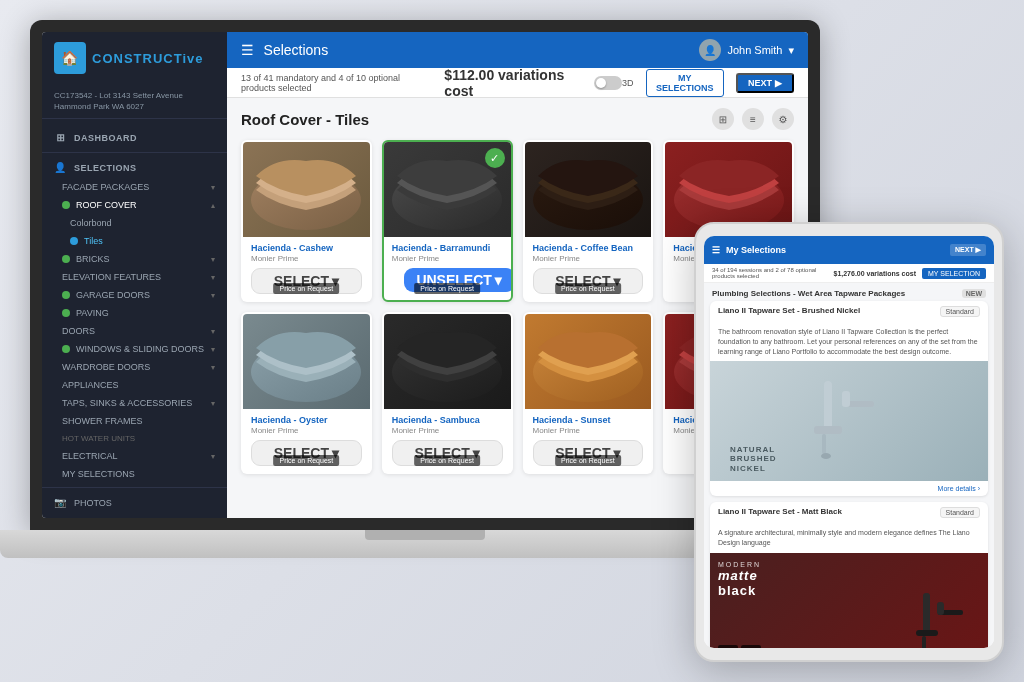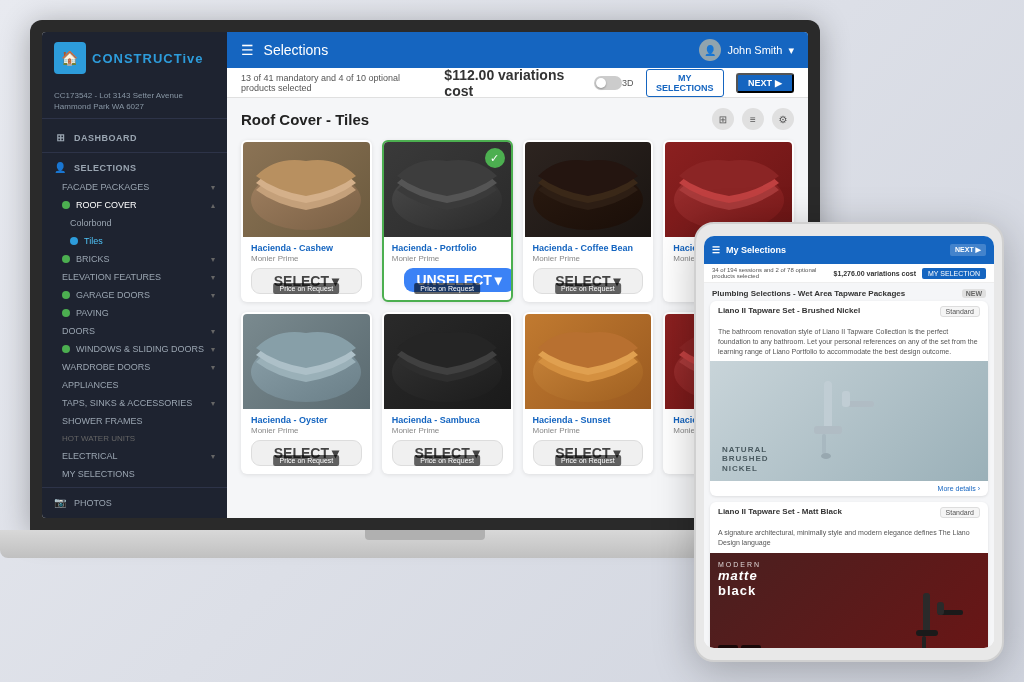--- a/index.html
+++ b/index.html
@@ -703,21 +703,21 @@
                         </linearGradient>
                       </defs>
                     <ellipse cx="60" cy="55" rx="55" ry="30" fill="url(#g2)"></ellipse>
                     <path d="M10,45 Q30,25 60,30 Q90,25 110,45 Q90,60 60,65 Q30,60 10,45Z" fill="#3a3a3a"></path>
                     <path d="M10,38 Q30,18 60,23 Q90,18 110,38 Q90,53 60,58 Q30,53 10,38Z" fill="#555"></path>
                     <path d="M10,31 Q30,11 60,16 Q90,11 110,31 Q90,46 60,51 Q30,46 10,31Z" fill="#3d3d3d"></path>
                   </svg>
                 </div>
                 <span class="price-tag">Price on Request</span>
                 <div class="product-info">
-                  <div class="product-name">Hacienda - Portfolio</div>
+                  <div class="product-name">Hacienda - Barramundi</div>
                   <div class="product-brand">Monier Prime</div>
                   <button class="btn-select unselect">UNSELECT <span>▾</span></button>
                 </div>
               </div>
 
               <div class="product-card">
                 <div class="product-img tile-coffeebean">
                   <svg viewBox="0 0 120 90" width="120" height="90">
                     <defs>
                         <linearGradient id="g3" x1="0" y1="0" x2="1" y2="1">
@@ -897,21 +897,21 @@
           <div style="position:relative;width:100%;height:100%;display:flex;align-items:center;justify-content:center;overflow:hidden">
 
             <svg width="90" height="100" viewBox="0 0 90 100">
               <rect x="20" y="10" width="8" height="50" rx="4" fill="#c0cdd4"></rect>
               <rect x="10" y="55" width="28" height="8" rx="3" fill="#b0bcc4"></rect>
               <rect x="18" y="63" width="4" height="20" rx="2" fill="#a8b8c0"></rect>
               <ellipse cx="22" cy="85" rx="5" ry="3" fill="#98a8b0"></ellipse>
               <rect x="40" y="30" width="30" height="6" rx="3" fill="#b0bcc4"></rect>
               <rect x="38" y="20" width="8" height="16" rx="3" fill="#c0cdd4"></rect>
             </svg>
-            <div style="position:absolute;bottom:8px;left:12px">
+            <div style="position:absolute;bottom:8px;left:20px">
               <div class="tablet-tag" style="color:#4a5a60;font-size:8px;text-align:left;padding:0">NATURAL<br>BRUSHED<br>NICKEL</div>
             </div>
           </div>
         </div>
         <div style="padding:4px 8px;display:flex;justify-content:flex-end">
           <span style="font-size:7px;color:#1565c0;cursor:pointer">More details ›</span>
         </div>
       </div>
 
       <div class="tablet-card">

